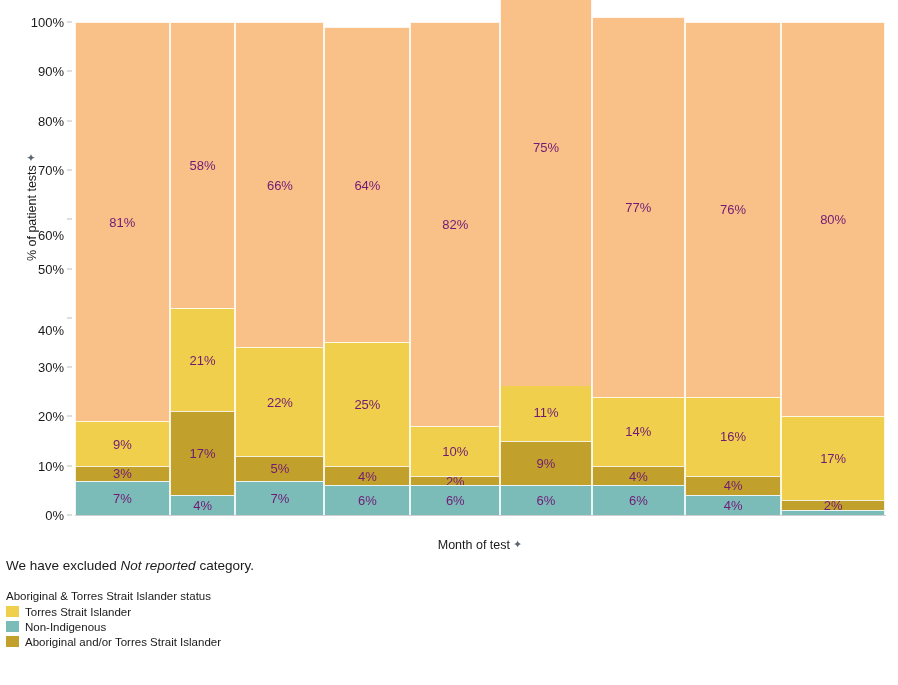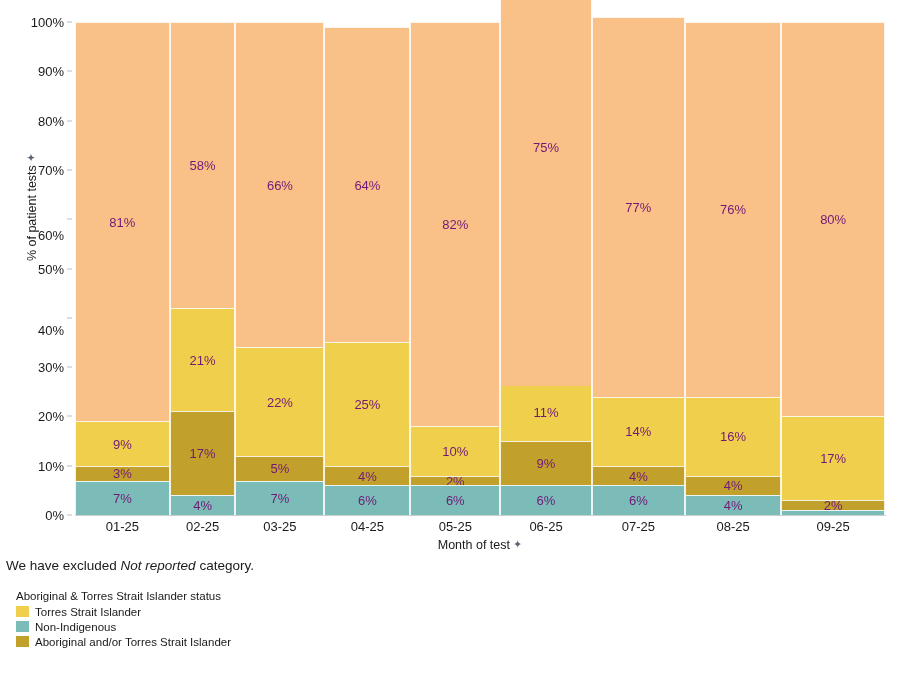--- a/index.html
+++ b/index.html
@@ -147,21 +147,20 @@
     color: #1a1a1a;
     white-space: nowrap;
   }
   .caption em { font-style: italic; }
 
   
   .legend {
     position: absolute;
     left: 6px;
     top: 590px;
-    margin-left: 10px;
   }
   .legend-title {
     font-size: 11.5px;
     color: #1a1a1a;
     margin-bottom: 2px;
     white-space: nowrap;
   }
   .legend-item {
     display: flex;
     align-items: center;
@@ -334,31 +333,20 @@
         <div class="seg" style="bottom: 14.79px; height: 83.81px; background: rgb(239, 207, 75);">
           <span class="seg-label">17%</span>
         </div>
         <div class="seg" style="bottom: 98.6px; height: 394.4px; background: rgb(249, 192, 136);">
           <span class="seg-label">80%</span>
         </div>
       </div>
     </div>
 
   <div class="x-axis-line"></div>
-  <div class="x-ticks" id="x-ticks">
-      <div class="x-tick" style="left: 122.385px;">01-25</div>
-      <div class="x-tick" style="left: 202.575px;">02-25</div>
-      <div class="x-tick" style="left: 279.93px;">03-25</div>
-      <div class="x-tick" style="left: 367.41px;">04-25</div>
-      <div class="x-tick" style="left: 455.295px;">05-25</div>
-      <div class="x-tick" style="left: 546.015px;">06-25</div>
-      <div class="x-tick" style="left: 638.355px;">07-25</div>
-      <div class="x-tick" style="left: 733.125px;">08-25</div>
-      <div class="x-tick" style="left: 833.16px;">09-25</div>
-    </div>
 
   <div class="x-axis-title">
     <span>Month of test</span><span class="sort-icon">✦</span>
   </div>
 
   <div class="caption">
     <span>We have excluded </span><em>Not reported</em><span> category.</span>
   </div>
 
   <div class="legend">

